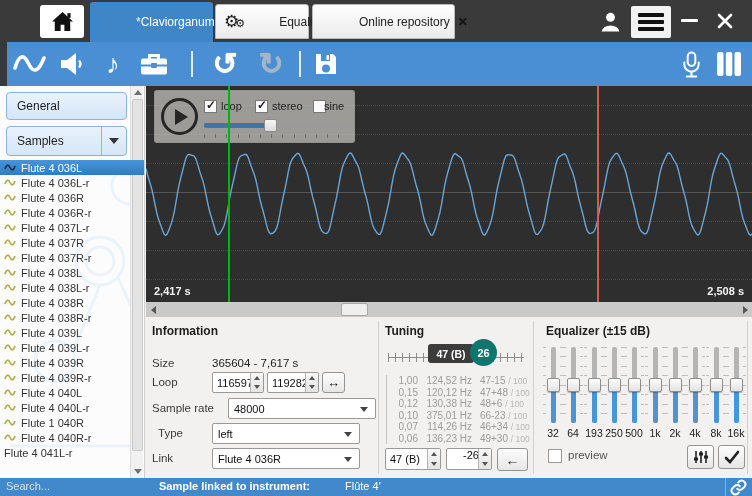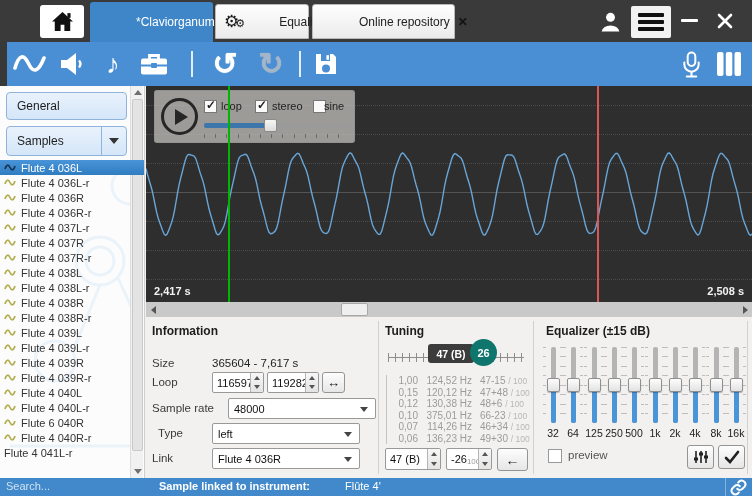--- a/index.html
+++ b/index.html
@@ -403,21 +403,21 @@
         <div class="sample-row">
           <svg class="wicon" width="12" height="9" viewBox="0 0 12 9">
             <path d="M1 6 C2.5 1.2 4.5 1.2 6 4.5 C7.5 7.8 9.5 7.8 11 3" fill="none" stroke-width="1.7"></path>
           </svg>
           <span>Flute 4 040L-r</span>
         </div>
         <div class="sample-row">
           <svg class="wicon" width="12" height="9" viewBox="0 0 12 9">
             <path d="M1 6 C2.5 1.2 4.5 1.2 6 4.5 C7.5 7.8 9.5 7.8 11 3" fill="none" stroke-width="1.7"></path>
           </svg>
-          <span>Flute 6 040R</span>
+          <span>Flute 1 040R</span>
         </div>
         <div class="sample-row">
           <svg class="wicon" width="12" height="9" viewBox="0 0 12 9">
             <path d="M1 6 C2.5 1.2 4.5 1.2 6 4.5 C7.5 7.8 9.5 7.8 11 3" fill="none" stroke-width="1.7"></path>
           </svg>
           <span>Flute 4 040R-r</span>
         </div>
         <div class="sample-row">
           <span>Flute 4 041L-r</span>
         </div>
@@ -571,21 +571,21 @@
       <span>47 (B)</span>
       <div class="spin-btns">
           <div class="spin-up">
             <div class="t-up"></div>
           </div>
           <div class="spin-dn">
             <div class="t-dn"></div>
           </div>
         </div>
     </div>
-    <div class="spin" style="left:300px;top:131px;width:46px;height:22px;">
+    <div class="spin" style="left:300px;top:131px;width:46px;height:22px;flex-direction:column;">
       <span>-26</span>
       <span class="cents-sub">100</span>
       <div class="spin-btns">
           <div class="spin-up">
             <div class="t-up"></div>
           </div>
           <div class="spin-dn">
             <div class="t-dn"></div>
           </div>
         </div>
@@ -611,21 +611,21 @@
           <div class="eq-fill" style="top:40.0px;height:38.0px;"></div>
           <div class="eq-handle" style="top:33.0px;"></div>
           <div class="eq-label">64</div>
         </div>
         <div class="eq-band" style="left: 438px;">
           <div class="eq-dash" style="left:0;"></div>
           <div class="eq-dash" style="right:0;"></div>
           <div class="eq-track"></div>
           <div class="eq-fill" style="top:40.0px;height:38.0px;"></div>
           <div class="eq-handle" style="top:33.0px;"></div>
-          <div class="eq-label">125</div>
+          <div class="eq-label">193</div>
         </div>
         <div class="eq-band" style="left: 458px;">
           <div class="eq-dash" style="left:0;"></div>
           <div class="eq-dash" style="right:0;"></div>
           <div class="eq-track"></div>
           <div class="eq-fill" style="top:40.0px;height:38.0px;"></div>
           <div class="eq-handle" style="top:33.0px;"></div>
           <div class="eq-label">250</div>
         </div>
         <div class="eq-band" style="left: 478px;">

